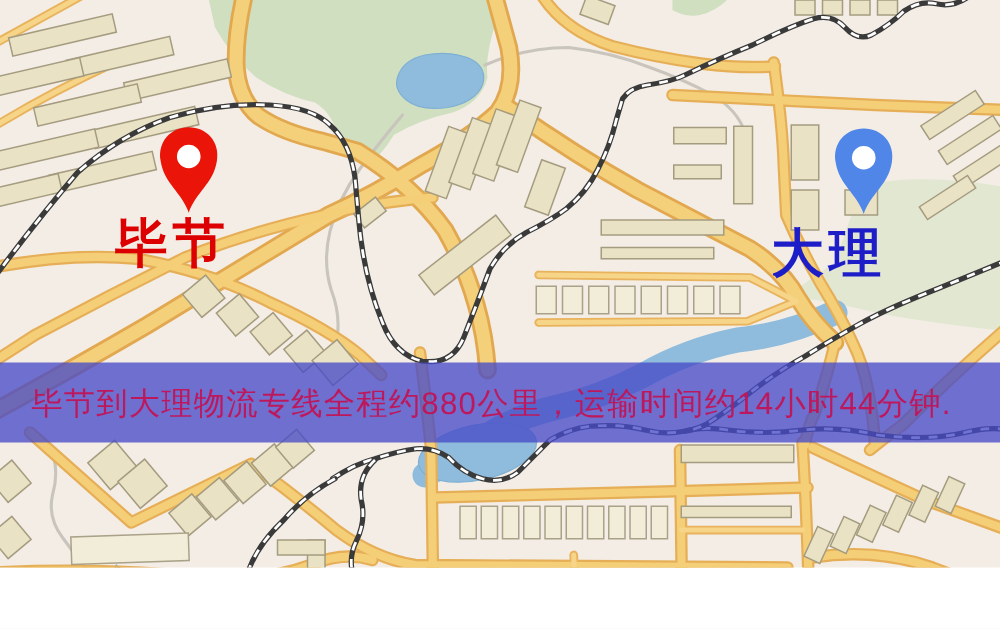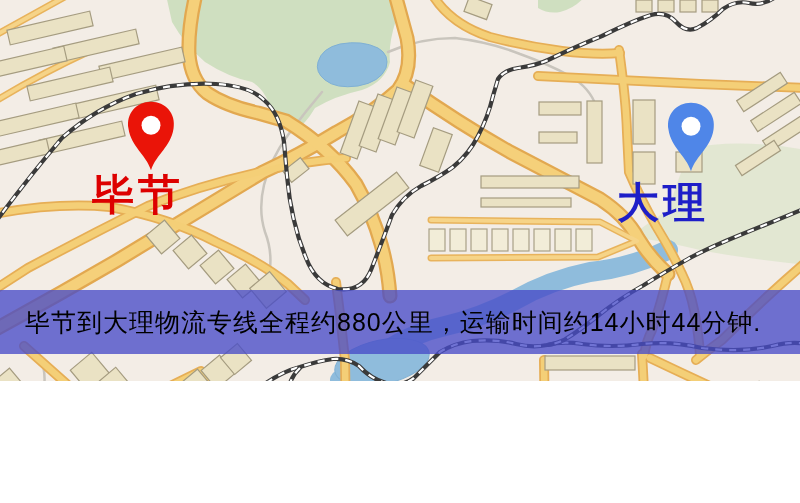--- a/index.html
+++ b/index.html
@@ -1,17 +1,17 @@
 <!DOCTYPE html>
 <html><head>
 <meta charset="utf-8">
 <style>
   html,body{margin:0;padding:0;}
   body{width:800px;height:503px;overflow:hidden;font-family:"Liberation Sans","DejaVu Sans",sans-serif;}
-  .stage{position:relative;width:800px;height:381px;background:#f3ede6;overflow:hidden;}
+  .stage{position:relative;width:800px;height:454px;background:#f3ede6;overflow:hidden;}
   svg.map{position:absolute;left:0;top:0;}
   
   .park{fill:#cfdfc0;stroke:none;}
   .park-soft{fill:#d9e3c8;opacity:.65;}
   .water{fill:#8fbcdc;stroke:#7fb0d4;stroke-width:1;}
   .waterline{fill:none;stroke:#8fbcdc;stroke-width:20;stroke-linecap:round;stroke-linejoin:round;}
   .gpath{fill:none;stroke:#c9c5bd;stroke-width:2.5;stroke-linecap:round;}
   .caseW{stroke:#e2a850;stroke-width:15;fill:none;stroke-linecap:round;stroke-linejoin:round;}
   .fillW{stroke:#f5d07a;stroke-width:10.5;fill:none;stroke-linecap:round;stroke-linejoin:round;}
   .caseM{stroke:#e6ae56;stroke-width:10;fill:none;stroke-linecap:round;stroke-linejoin:round;}
@@ -21,21 +21,21 @@
   .bld{fill:#eae2c4;stroke:#a59c80;stroke-width:1.2;}
   .bld2{fill:#f2edd8;stroke:#a9a188;stroke-width:1.2;}
   .railK{stroke:#3a3a3a;stroke-width:4.2;fill:none;stroke-linecap:round;}
   .railW{stroke:#ffffff;stroke-width:2.2;fill:none;stroke-dasharray:7 7;}
   
   .pin{position:absolute;}
   .city-label{position:absolute;font-weight:bold;font-size:42px;line-height:1;letter-spacing:4px;white-space:nowrap;}
   .origin-label{left:92px;top:174px;color:#dd0000;}
   .dest-label{left:617px;top:182px;color:#1e1ec8;}
   .banner{position:absolute;left:0;right:0;top:290px;height:64px;background:rgba(72,76,200,.78);display:flex;align-items:center;padding-left:25px;box-sizing:border-box;}
-  .banner span{color:#000000;font-size:25px;letter-spacing:1px;white-space:nowrap;}
+  .banner span{color:#be185d;font-size:25px;letter-spacing:1px;white-space:nowrap;}
 </style>
 </head>
 <body>
 
 <div class="stage">
 
   <svg class="map" width="800" height="503" viewBox="0 0 800 503" xmlns="http://www.w3.org/2000/svg" xmlns:xlink="http://www.w3.org/1999/xlink">
 
     <defs>
       <path id="pM1" d="M395,-6 L407,38 Q413,70 398,90 Q374,112 337,132 Q298,156 263,172 Q180,222 118,260 Q58,295 -6,330"></path>

